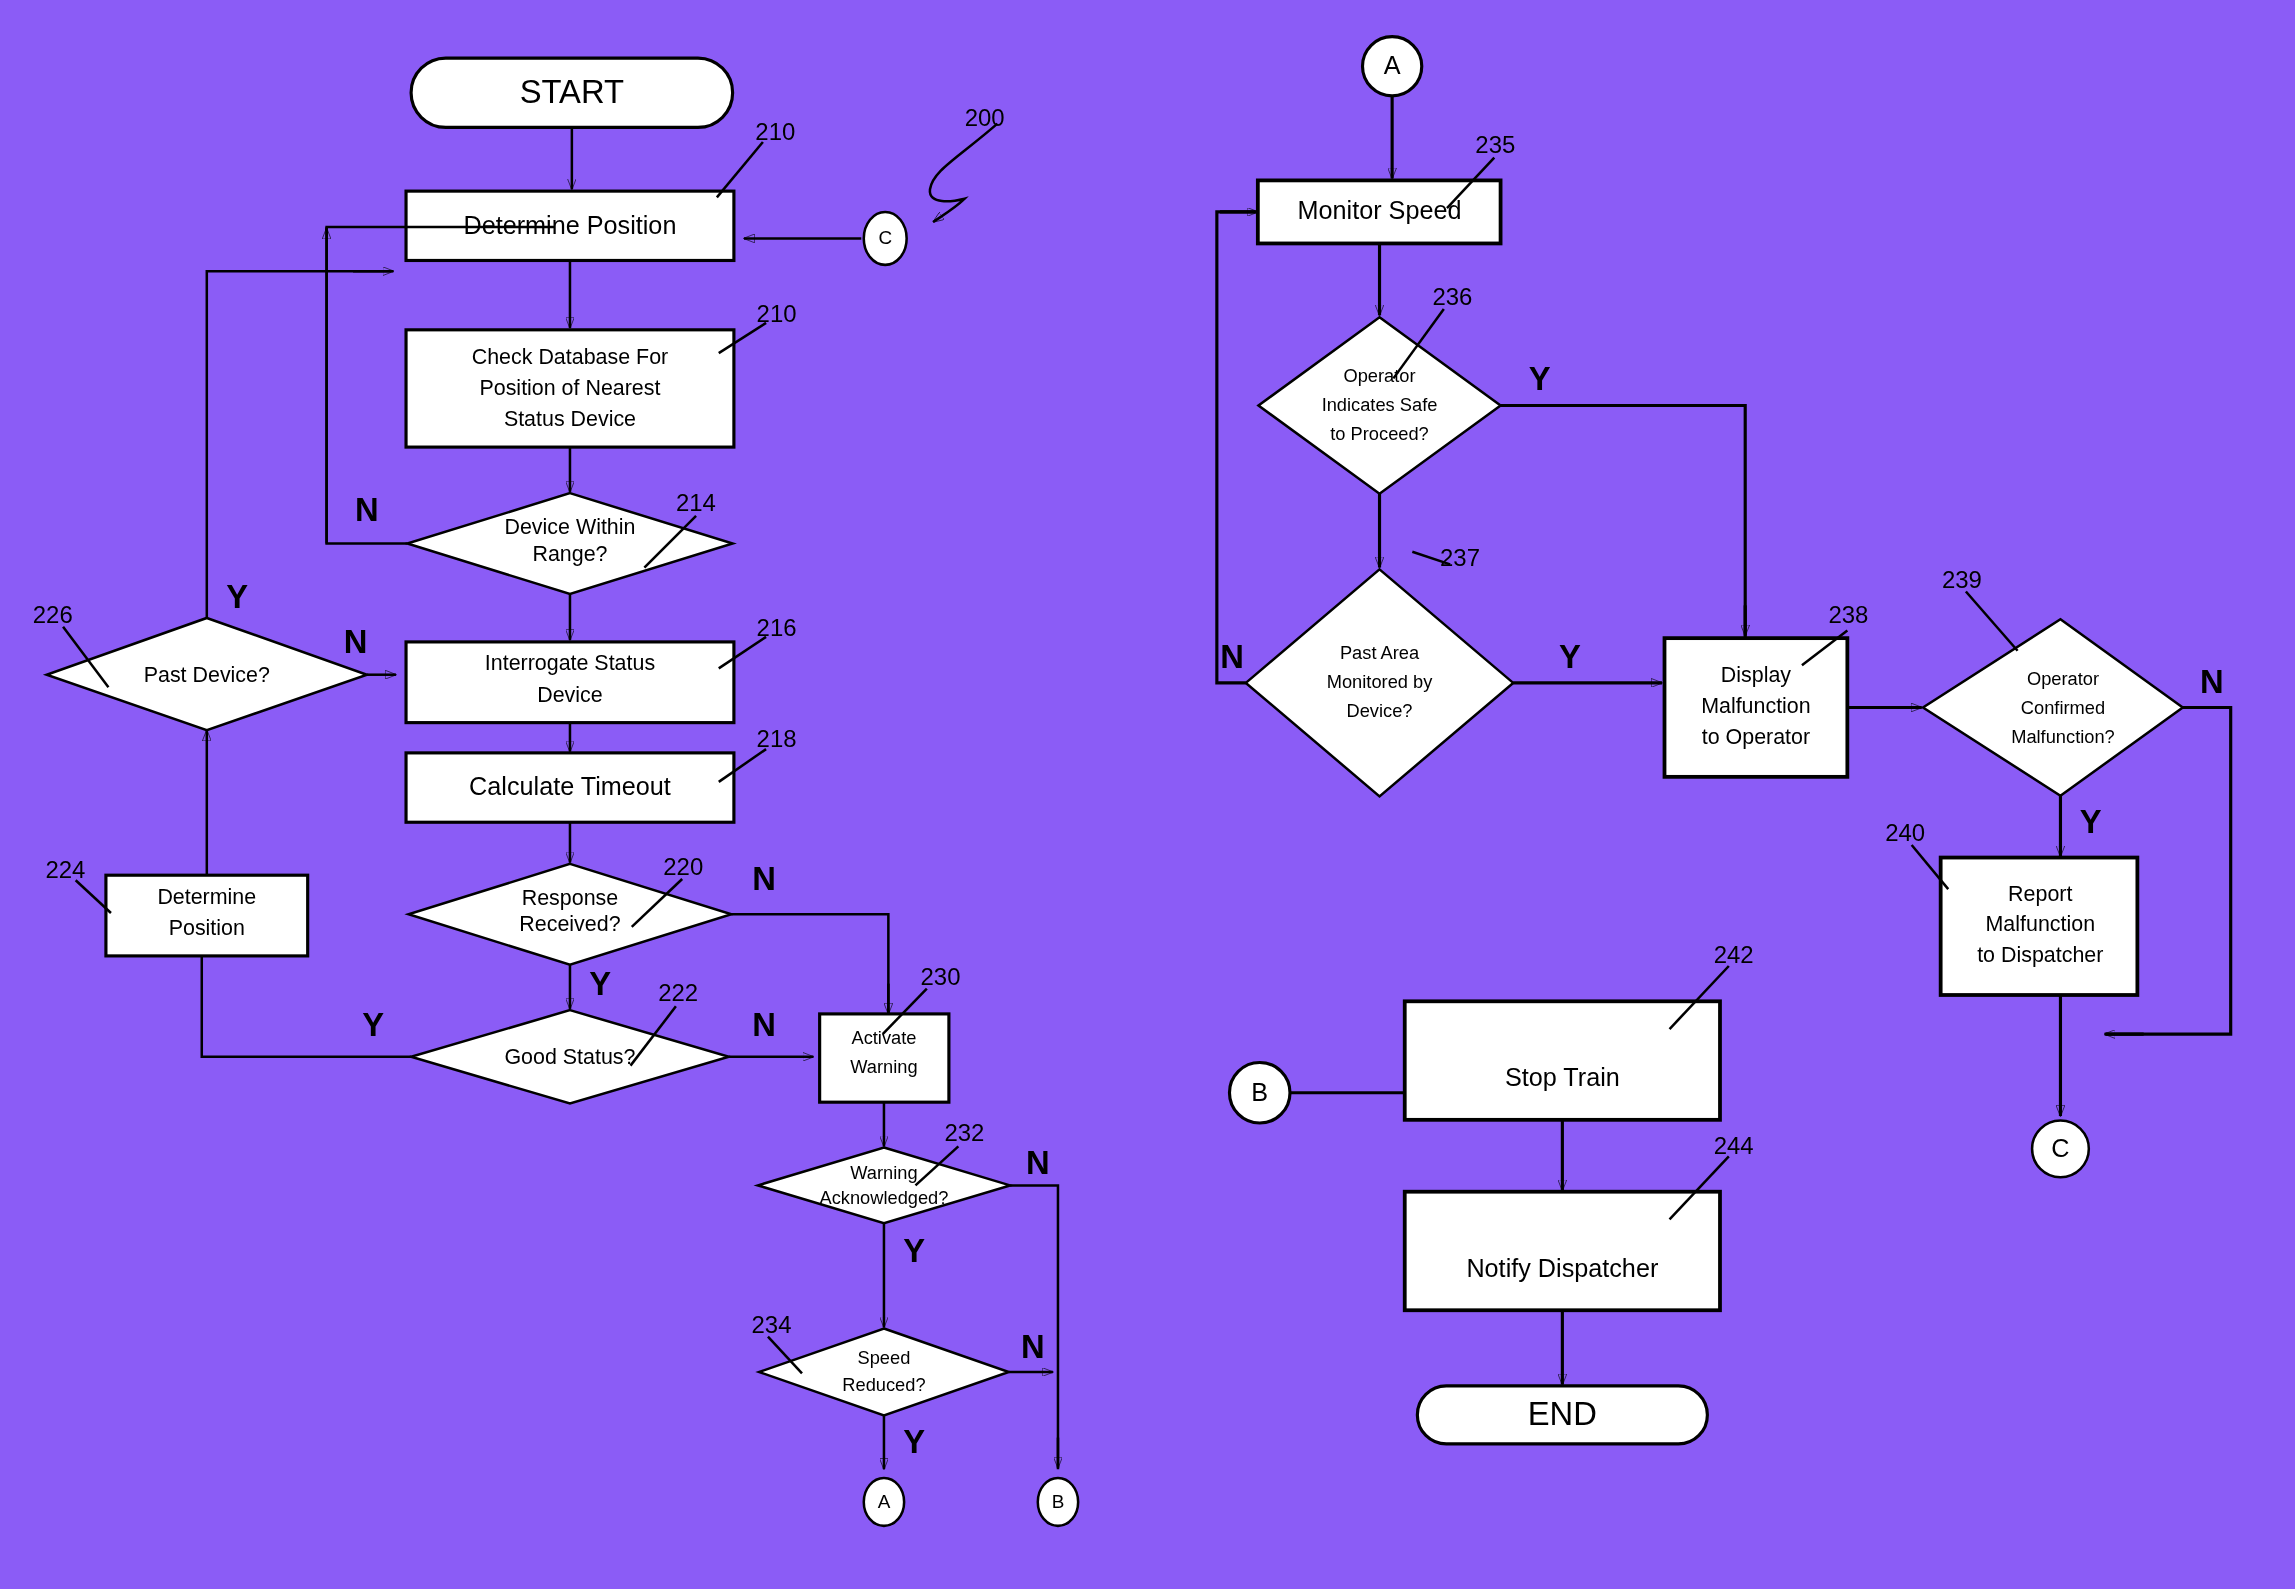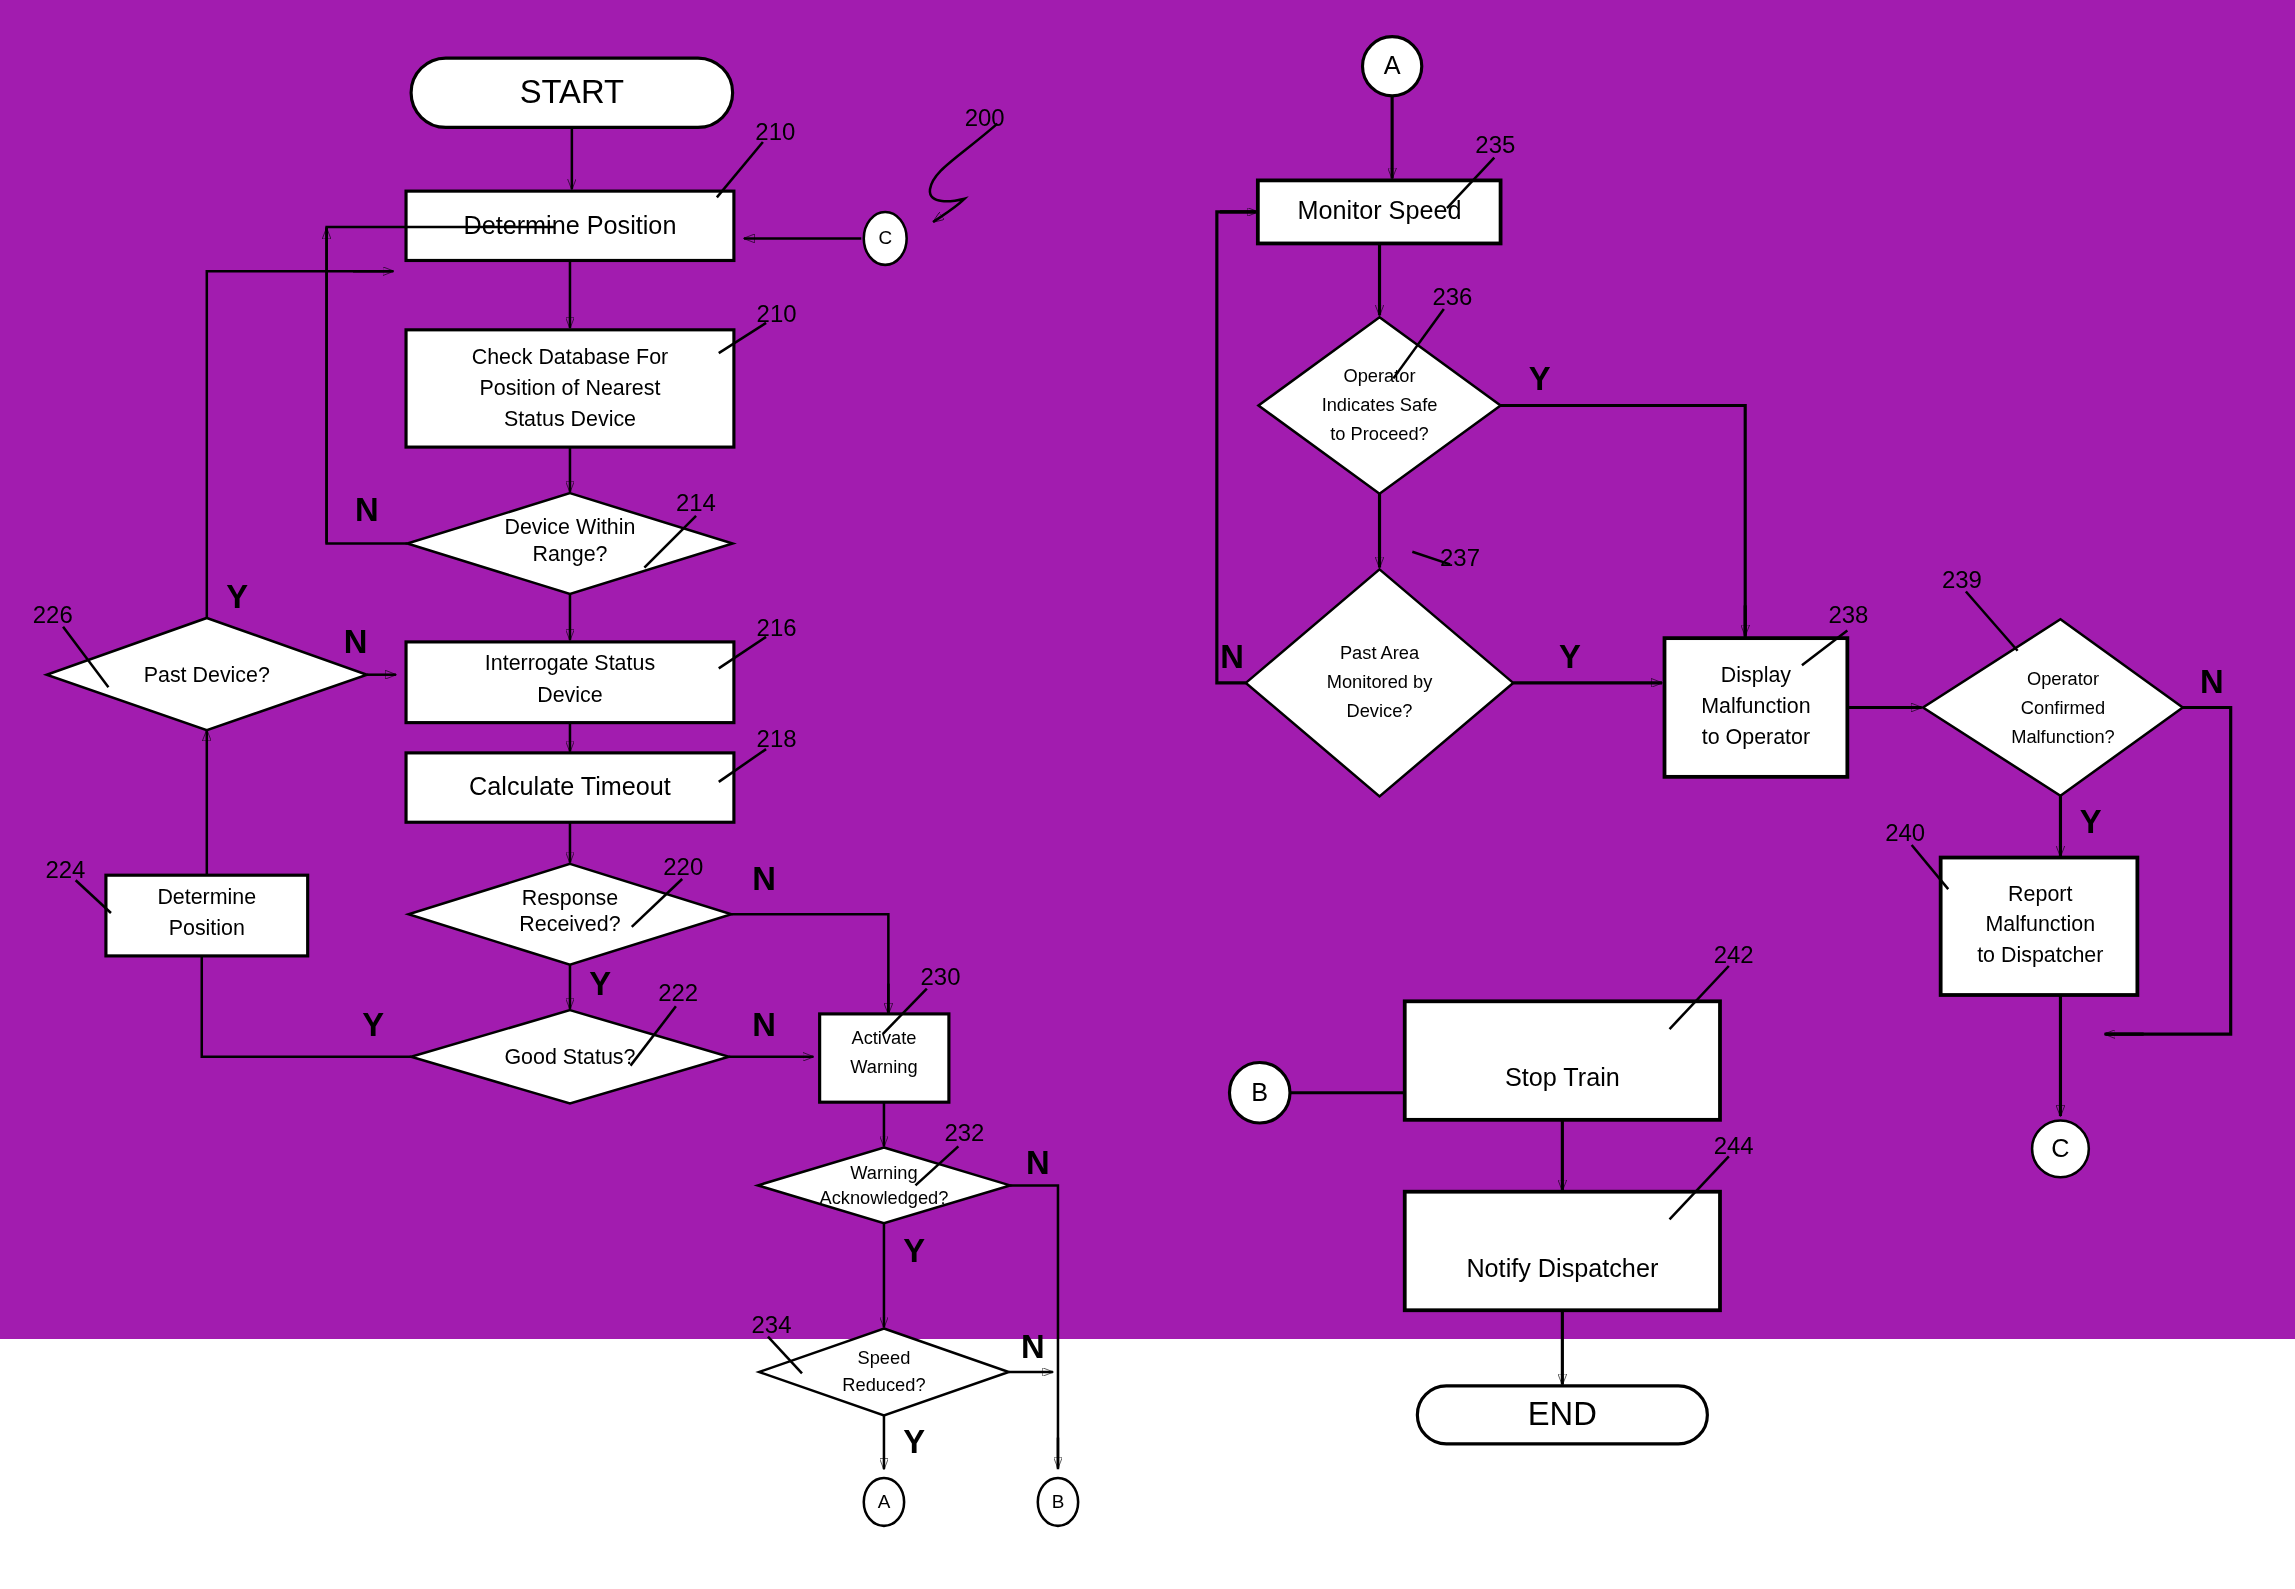--- a/index.html
+++ b/index.html
@@ -1,17 +1,17 @@
 <!DOCTYPE html>
 <html style="font-size:10px"><head>
 <meta charset="utf-8">
 <style>
   html,body{margin:0;padding:0;background:#ffffff;}
   body{width:2295px;height:1589px;font-family:"Liberation Sans",sans-serif;overflow:hidden;}
-  #canvas{position:relative;width:2295px;height:1339px;background:#a21caf;}
+  #canvas{position:relative;width:2295px;height:1589px;background:#8b5cf6;}
   svg{display:block;}
   .shape{fill:#ffffff;stroke:#000000;}
   .lbl{fill:#000000;font-family:"Liberation Sans",sans-serif;text-anchor:middle;dominant-baseline:middle;}
   .boxtext{font-size:40px;}
   .boxtext-sm{font-size:34px;}
   .diatext{font-size:34px;}
   .diatext-sm{font-size:29px;}
   .termtext{font-size:52px;}
   .yn{font-size:52px;font-weight:bold;}
   .conn{font-size:40px;}

